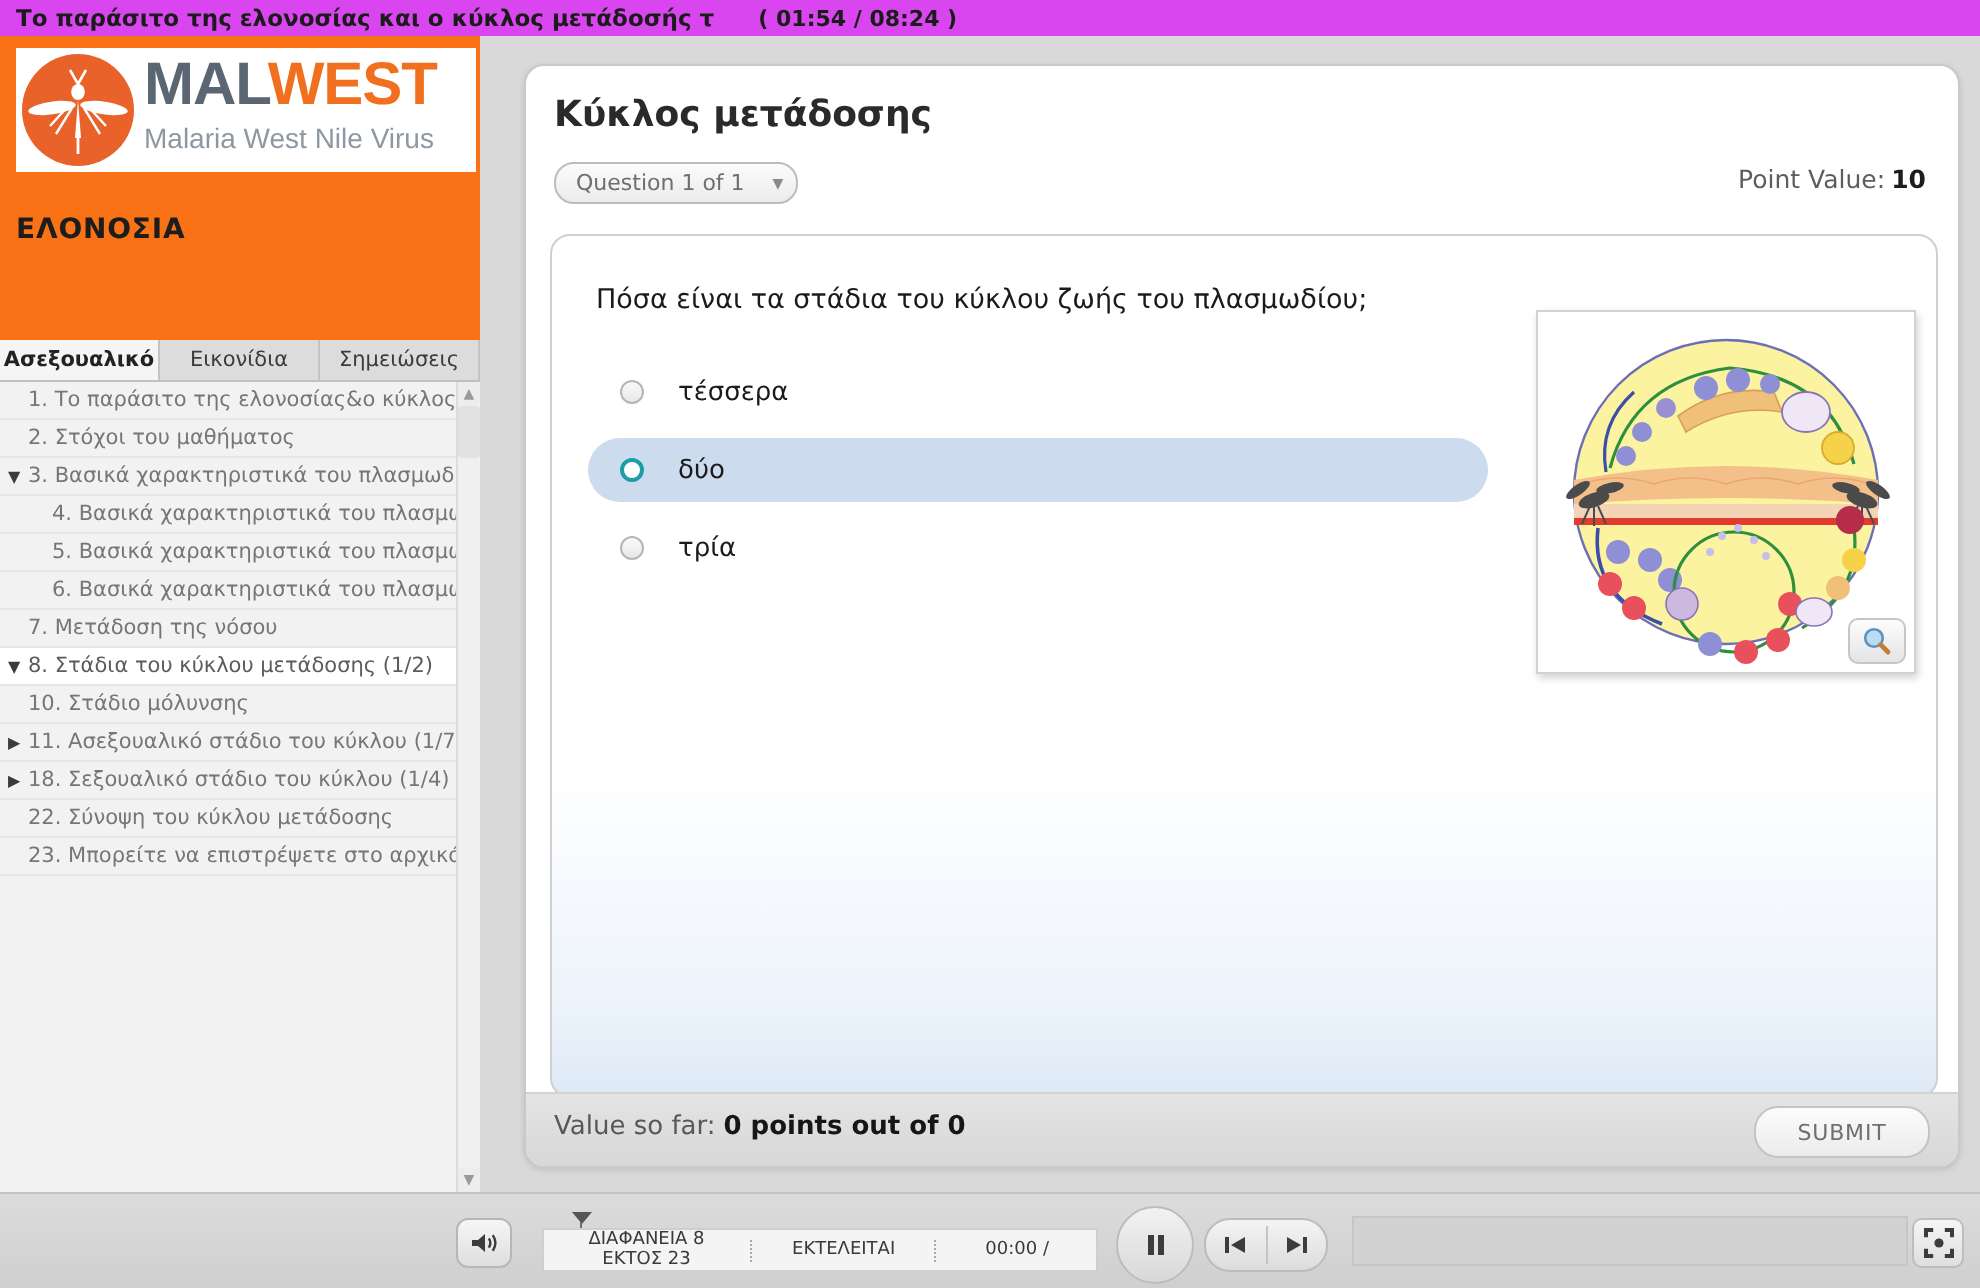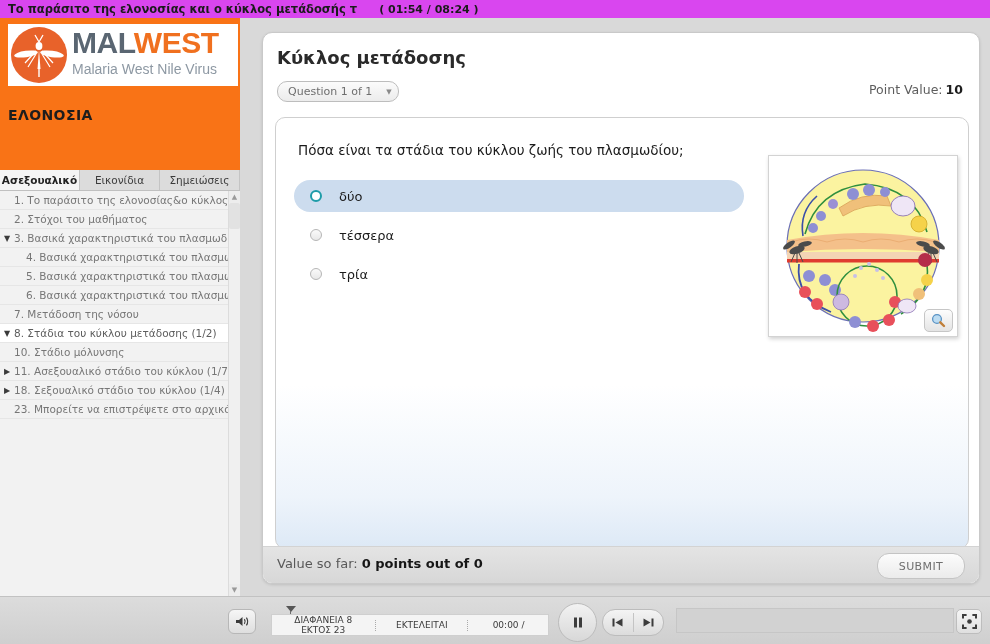--- a/index.html
+++ b/index.html
@@ -488,20 +488,21 @@
         <div class="slide-item"><span>2. Στόχοι του μαθήματος</span></div>
         <div class="slide-item"><span class="tri">▼</span><span>3. Βασικά χαρακτηριστικά του πλασμωδίου π</span></div>
         <div class="slide-item lvl1"><span>4. Βασικά χαρακτηριστικά του πλασμωδίου</span></div>
         <div class="slide-item lvl1"><span>5. Βασικά χαρακτηριστικά του πλασμωδίου</span></div>
         <div class="slide-item lvl1"><span>6. Βασικά χαρακτηριστικά του πλασμωδίου</span></div>
         <div class="slide-item"><span>7. Μετάδοση της νόσου</span></div>
         <div class="slide-item current"><span class="tri">▼</span><span>8. Στάδια του κύκλου μετάδοσης (1/2)</span></div>
         <div class="slide-item"><span>10. Στάδιο μόλυνσης</span></div>
         <div class="slide-item"><span class="tri">▶</span><span>11. Ασεξουαλικό στάδιο του κύκλου (1/7)</span></div>
         <div class="slide-item"><span class="tri">▶</span><span>18. Σεξουαλικό στάδιο του κύκλου (1/4)</span></div>
+        <div class="slide-item"><span>22. Σύνοψη του κύκλου μετάδοσης</span></div>
         <div class="slide-item"><span>23. Μπορείτε να επιστρέψετε στο αρχικό μενο</span></div>
       </div>
 
     <div id="scrollbar">
       <div class="sb-arrow up">▲</div>
       <div id="sb-thumb"></div>
       <div class="sb-arrow down">▼</div>
     </div>
   </div>
 
@@ -516,27 +517,27 @@
 
     <div id="pointvalue">
       <span>Point Value:</span><b>10</b>
     </div>
 
     <div id="qcard">
 
       <div id="qtext">Πόσα είναι τα στάδια του κύκλου ζωής του πλασμωδίου;</div>
 
       <div id="choices">
+          <div class="choice">
+            <span class="radio"></span>
+            <span class="lbl">τέσσερα</span>
+          </div>
           <div class="choice selected">
             <span class="radio"></span>
             <span class="lbl">δύο</span>
-          </div>
-          <div class="choice">
-            <span class="radio"></span>
-            <span class="lbl">τέσσερα</span>
           </div>
           <div class="choice">
             <span class="radio"></span>
             <span class="lbl">τρία</span>
           </div>
         </div>
 
       <div id="thumb">
         <svg width="188" height="180" viewBox="0 0 188 180">
           <rect width="188" height="180" fill="#ffffff"></rect>

